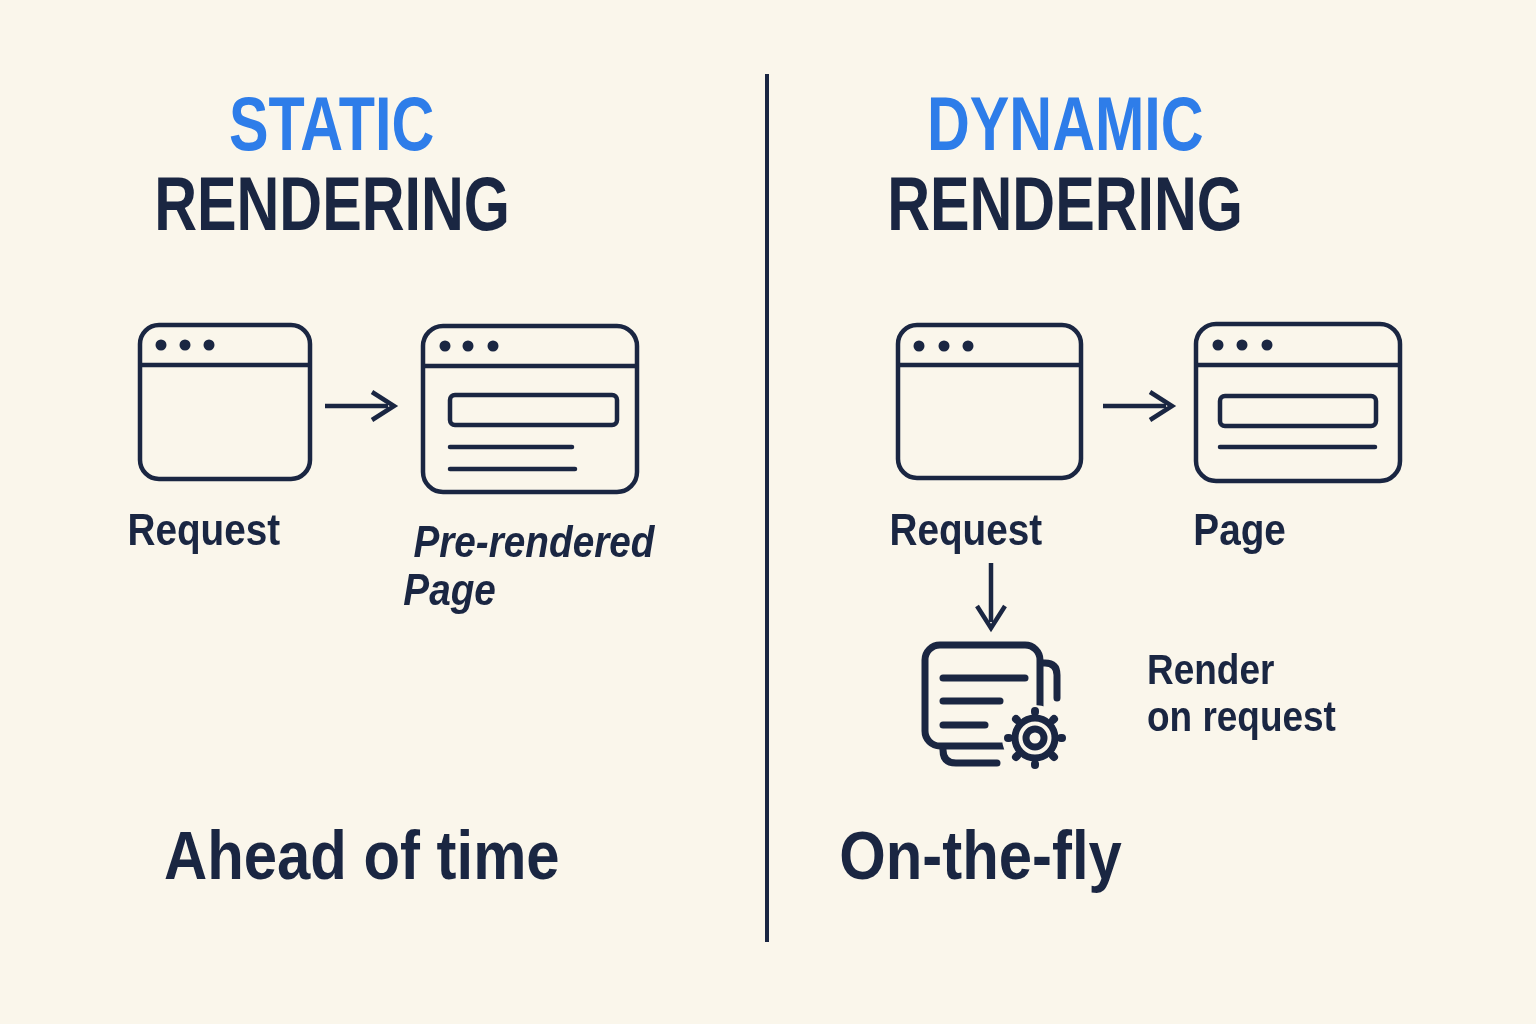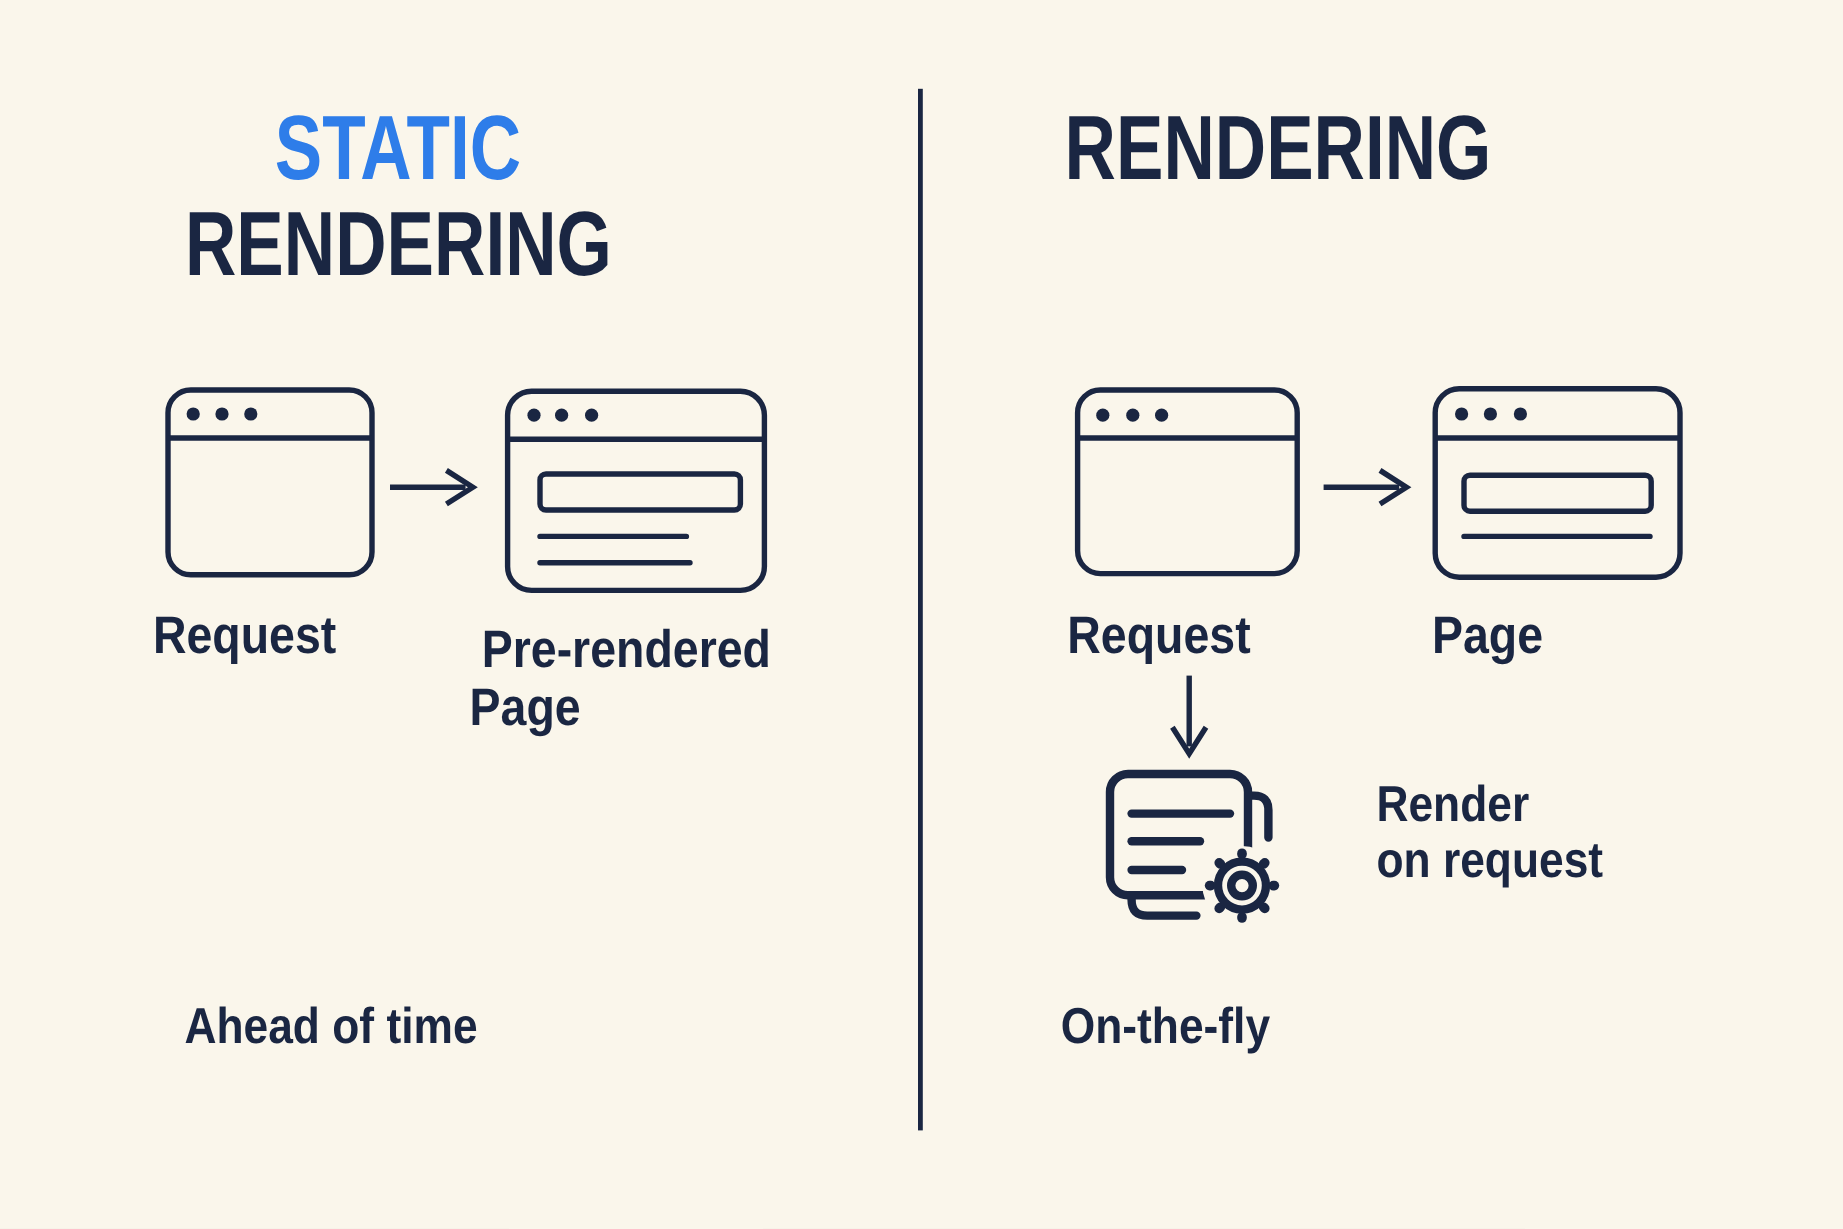--- a/index.html
+++ b/index.html
@@ -20,21 +20,21 @@
     letter-spacing:0;color:var(--ink);white-space:nowrap;
   }
   .title .ln{display:block;}
   .title .sq{display:inline-block;transform:scaleX(0.78);}
   .title .accent{color:var(--accent);}
   .lbl{
     font-weight:700;color:var(--ink);white-space:nowrap;
   }
   .lbl .sq{display:inline-block;transform:scaleX(0.88);}
   .section-lbl{font-size:44px;line-height:48px;}
-  .timing-lbl{font-size:42px;line-height:66px;}
+  .timing-lbl{font-size:68px;line-height:66px;}
   .process-lbl{
     text-align:left;font-weight:700;font-size:42px;line-height:47px;
     color:var(--ink);white-space:nowrap;
   }
   .process-lbl .sq{display:inline-block;transform:scaleX(0.88);transform-origin:0 50%;}
   svg{display:block;color:var(--ink);overflow:visible;}
 </style>
 </head>
 <body>
 
@@ -74,30 +74,31 @@
       <rect x="30" y="72" width="167" height="30" rx="5" fill="none" stroke="currentColor" stroke-width="4.5"></rect>
       <line x1="30" y1="124" x2="152" y2="124" stroke="currentColor" stroke-width="4.5" stroke-linecap="round"></line>
       <line x1="30" y1="146" x2="155" y2="146" stroke="currentColor" stroke-width="4.5" stroke-linecap="round"></line>
     </svg>
   </div>
 
   <div class="abs lbl section-lbl" style="left:117px;top:506px;width:220px;">
     <span class="sq">Request</span>
   </div>
 
-  <div class="abs lbl section-lbl" style="left:385px;top:518px;width:280px;">
+  <div class="abs lbl section-lbl" style="left:397px;top:518px;width:280px;font-style:italic;">
     <span class="sq">Pre-rendered</span><br>
     <span class="sq">Page</span>
   </div>
 
   <div class="abs lbl timing-lbl" style="left:137px;top:822px;width:500px;">
     <span class="sq">Ahead of time</span>
   </div>
 
   <div class="abs title" style="left:815px;top:84px;width:500px;">
+    <span class="ln"><span class="sq accent">DYNAMIC</span></span>
     <span class="ln"><span class="sq">RENDERING</span></span>
   </div>
 
   <div class="abs" style="left:895px;top:322px;">
     <svg width="189" height="159" viewBox="0 0 189 159">
       <rect x="3" y="3" width="183" height="153" rx="19" fill="none" stroke="currentColor" stroke-width="4.5"></rect>
       <line x1="3" y1="43" x2="186" y2="43" stroke="currentColor" stroke-width="4.5"></line>
       <circle cx="24" cy="24" r="5.5" fill="currentColor"></circle>
       <circle cx="49" cy="24" r="5.5" fill="currentColor"></circle>
       <circle cx="73" cy="24" r="5.5" fill="currentColor"></circle>
@@ -166,17 +167,17 @@
         <circle cx="117" cy="98" r="9" fill="none" stroke="currentColor" stroke-width="7"></circle>
       </g>
     </svg>
   </div>
 
   <div class="abs process-lbl" style="left:1106px;top:646px;margin-left:41px;">
     <span class="sq">Render</span><br>
     <span class="sq">on request</span>
   </div>
 
-  <div class="abs lbl timing-lbl" style="left:872px;top:822px;width:500px;">
+  <div class="abs lbl timing-lbl" style="left:820px;top:822px;width:500px;">
     <span class="sq">On-the-fly</span>
   </div>
 
 </div>
 
 </body></html>

